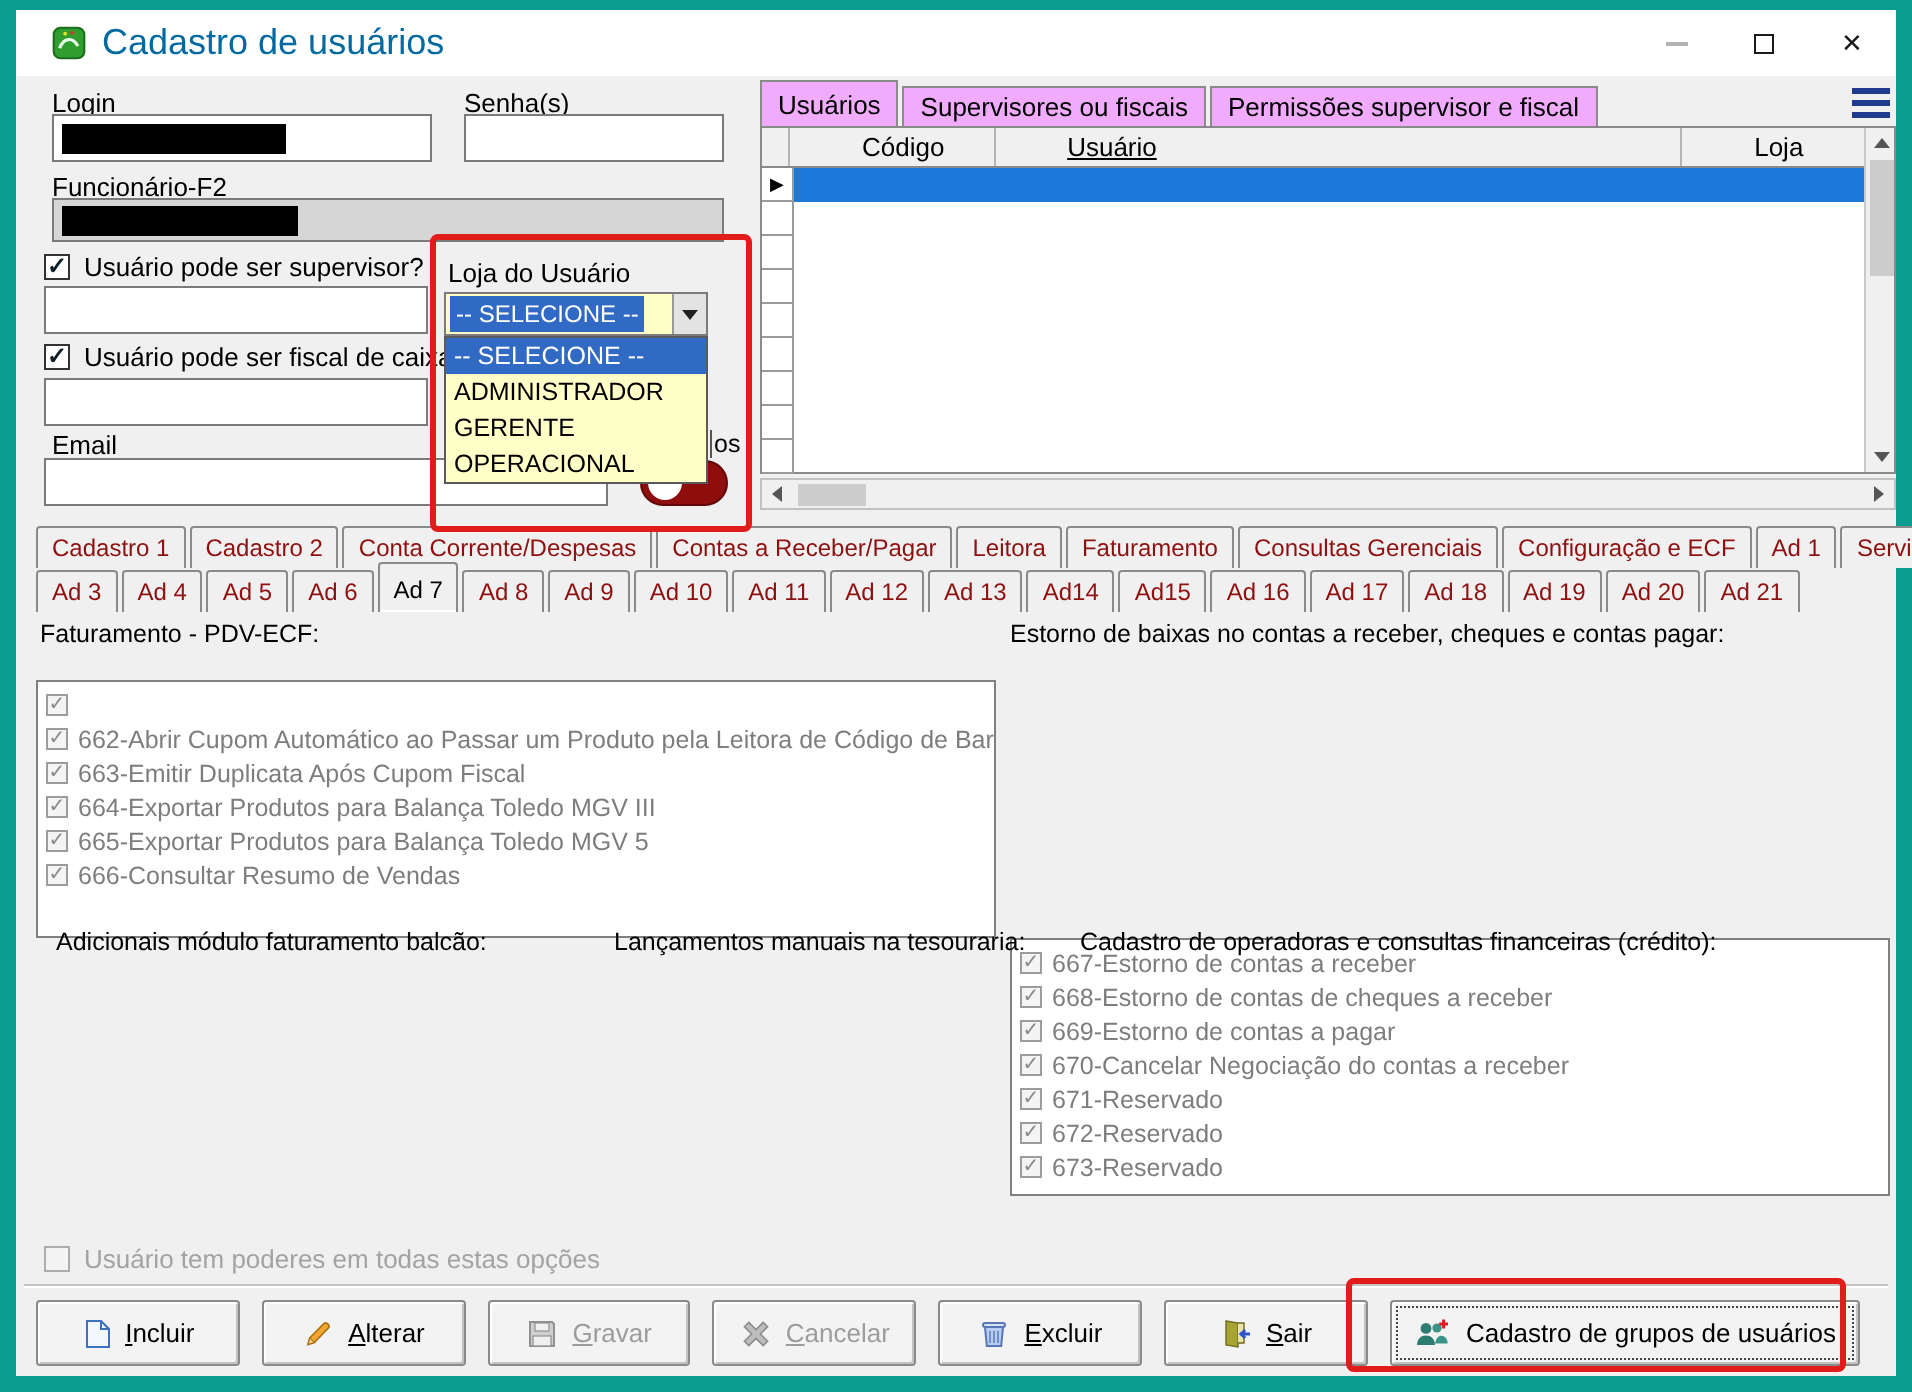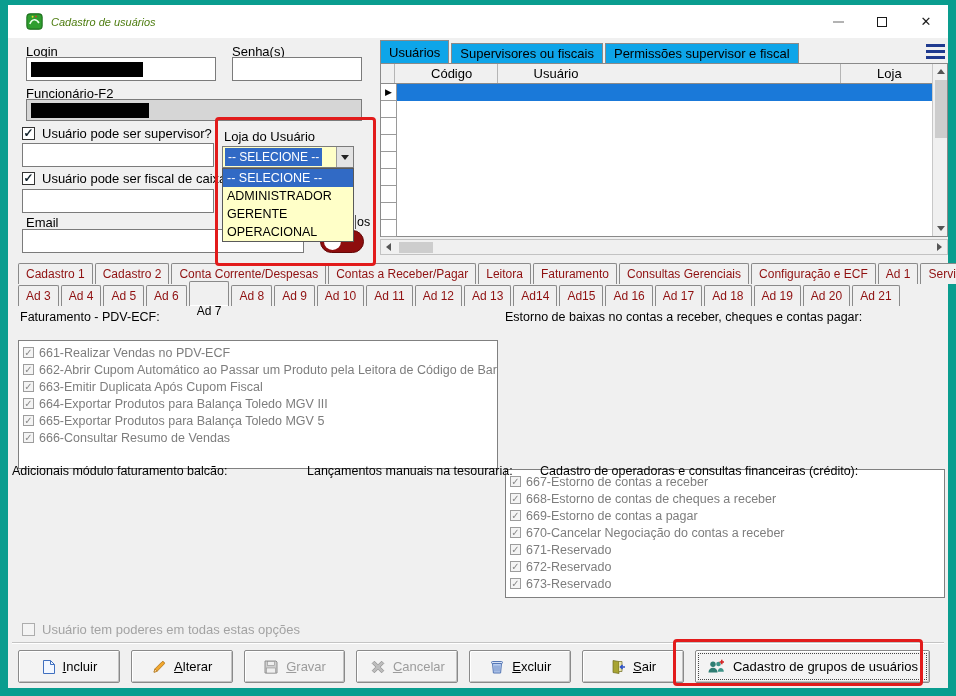--- a/index.html
+++ b/index.html
@@ -3,21 +3,21 @@
 <meta charset="utf-8">
 <title>Cadastro de usuários</title>
 <style>
   * { margin:0; padding:0; box-sizing:border-box; }
   body { font-family:"Liberation Sans", sans-serif; background:#0a9d8f; }
   .screen { position:relative; width:956px; height:696px; background:#0a9d8f; overflow:hidden; }
 
   
   .titlebar { position:absolute; left:8px; top:5px; width:940px; height:33px; background:#fff; display:flex; align-items:center; }
   .app-icon { margin-left:18px; width:17px; height:17px; }
-  .win-title { margin-left:8px; font-size:11px; color:#4d7c0f;font-style:italic; }
+  .win-title { margin-left:8px; font-size:18px; color:#0369a1; }
   .tb-controls { margin-left:auto; display:flex; height:100%; }
   .tb-btn { width:44px; display:flex; align-items:center; justify-content:center; font-size:13px; color:#222; cursor:default; }
   .glyph-min { width:11px; height:2px; background:#b3b3b3; }
   .glyph-max { width:10px; height:10px; border:1.5px solid #1a1a1a; }
   .glyph-close { font-size:13px; color:#1a1a1a; }
 
   .client { position:absolute; left:8px; top:38px; width:940px; height:650px; background:#f0f0f0; }
 
   .abs { position:absolute; }
   .lbl { font-size:13px; color:#000; white-space:nowrap; }
@@ -43,48 +43,48 @@
   .dd-item.hl { background:#316ac5; color:#fff; }
 
   
   .clipped { font-size:12.5px; color:#000; border-left:1px solid #555; padding-left:1px; }
 
   
   .hl-box { border:3px solid #e21b1b; border-radius:4px; z-index:60; pointer-events:none; }
 
   
   .rtabs { display:flex; align-items:flex-end; }
-  .rtab { font-size:13px; color:#000; background:#0ea5e9; border:1px solid #8a8a8a; border-bottom:none; padding:2px 8px 3px; margin-right:2px; height:20px; white-space:nowrap; }
+  .rtab { font-size:13px; color:#000; background:#f0abfc; border:1px solid #8a8a8a; border-bottom:none; padding:2px 8px 3px; margin-right:2px; height:20px; white-space:nowrap; }
   .rtab.active { height:23px; padding-top:4px; position:relative; z-index:2; }
   .hamburger div { width:19px; height:3px; background:#1f3a8f; margin-bottom:3px; }
 
   
   .grid { background:#fff; border:1px solid #8a8a8a; display:flex; }
   .grid-main { width:551px; }
   .ghead { display:flex; height:20px; background:#f0f0f0; border-bottom:1px solid #8a8a8a;gap:32px; }
   .ghead .hc { font-size:13px; color:#000; padding:2px 0 0 4px; border-right:1px solid #b5b5b5; overflow:hidden; white-space:nowrap; }
-  .hc.ind { width:16px; } .hc.c1 { width:85px; } .hc.c2 { width:379px; } .hc.c3 { width:71px; border-right:none; }
+  .hc.ind { width:16px; } .hc.c1 { width:85px; } .hc.c2 { width:379px;text-decoration:underline; } .hc.c3 { width:71px; border-right:none; }
   .grow { display:flex; height:17px; }
   .gind { width:16px; border-right:1px solid #9a9a9a; border-bottom:1px solid #9a9a9a; background:#fff; display:flex; align-items:center; justify-content:center; font-size:9px; color:#000; }
   .gsel { flex:1; background:#1a79d9; }
   .vscroll { width:16px; background:#f0f0f0; border-left:1px solid #c8c8c8; position:relative; }
   .vthumb { position:absolute; left:2px; width:12px; background:#cdcdcd; }
   .sb-arr { position:absolute; left:0; width:16px; height:15px; display:flex; align-items:center; justify-content:center; }
   .hscroll { background:#f0f0f0; border:1px solid #c2c2c2; position:relative; }
   .hthumb { position:absolute; top:2px; height:11px; background:#cdcdcd; }
   .arr { width:0; height:0; border:4px solid transparent; }
   .arr.up { border-bottom:5px solid #555; margin-top:-4px; }
   .arr.down { border-top:5px solid #555; margin-bottom:-4px; }
   .arr.left { border-right:5px solid #555; margin-left:-4px; }
   .arr.right { border-left:5px solid #555; margin-right:-4px; }
 
   
   .ptabs { display:flex; align-items:flex-end; }
   .ptab { font-size:12px; color:#8f1010; background:#f0f0f0; border:1px solid #8a8a8a; border-bottom:none; border-radius:2px 2px 0 0; padding:3px 7px 2px; margin-right:2px; height:21px; white-space:nowrap; }
-  .ptab.active { color:#000; height:25px; padding-top:22px; position:relative; z-index:3; box-shadow:0 -1px 0 #fff inset; }
+  .ptab.active { color:#000; height:25px; padding-top:6px; position:relative; z-index:3; box-shadow:0 -1px 0 #fff inset; }
 
   
   .grp-title { font-size:12.5px; color:#000; white-space:nowrap; }
   .grp-box { background:#fff; border:1px solid #808080; padding:3px 2px 0 4px; overflow:hidden; position:relative; }
   .chk-item { display:flex; align-items:center; gap:5px; }
   .lh17 .chk-item { height:17px; }
   .chk { width:11px; height:11px; min-width:11px; border:1px solid #9c9c9c; background:#f4f4f4; font-size:10px; line-height:9px; text-align:center; color:#8a8a8a; }
   .chk-label { font-size:12.5px; color:#7d7d7d; white-space:nowrap; }
 
   
@@ -270,21 +270,20 @@
       <div class="ptab">Ad 18</div>
       <div class="ptab">Ad 19</div>
       <div class="ptab">Ad 20</div>
       <div class="ptab">Ad 21</div>
     </div>
 
   <span class="abs grp-title" style="left:20px; top:310px;">Faturamento - PDV-ECF:</span>
   <div class="abs grp-box lh17" style="left:18px; top:324px; width:480px; height:129px;">
       <div class="chk-item">
         <span class="chk">✓</span>
-        <span class="chk-label">661-Realizar Vendas no PDV-ECF</span>
       </div>
       <div class="chk-item">
         <span class="chk">✓</span>
         <span class="chk-label">662-Abrir Cupom Automático ao Passar um Produto pela Leitora de Código de Barras</span>
       </div>
       <div class="chk-item">
         <span class="chk">✓</span>
         <span class="chk-label">663-Emitir Duplicata Após Cupom Fiscal</span>
       </div>
       <div class="chk-item">
@@ -326,21 +325,21 @@
       <div class="chk-item">
         <span class="chk">✓</span>
         <span class="chk-label">672-Reservado</span>
       </div>
       <div class="chk-item">
         <span class="chk">✓</span>
         <span class="chk-label">673-Reservado</span>
       </div>
     </div>
 
-  <span class="abs grp-title" style="left:12px; top:464px;text-align:center;">Adicionais módulo faturamento balcão:</span>
+  <span class="abs grp-title" style="left:28px; top:464px;text-align:center;">Adicionais módulo faturamento balcão:</span>
 
   <span class="abs grp-title" style="left:307px; top:464px;">Lançamentos manuais na tesouraria:</span>
 
   <span class="abs grp-title" style="left:540px; top:464px;">Cadastro de operadoras e consultas financeiras (crédito):</span>
 
   <span class="abs cb disabled" style="left:22px; top:623px;"></span>
   <span class="abs footer-cb-label" style="left:42px; top:622px;">Usuário tem poderes em todas estas opções</span>
   <div class="abs divider" style="left:12px; top:642px; width:932px;"></div>
   <div class="abs btn-row" id="button-row" style="left:18px; top:650px; width:912px;">
       <button class="fbtn">

